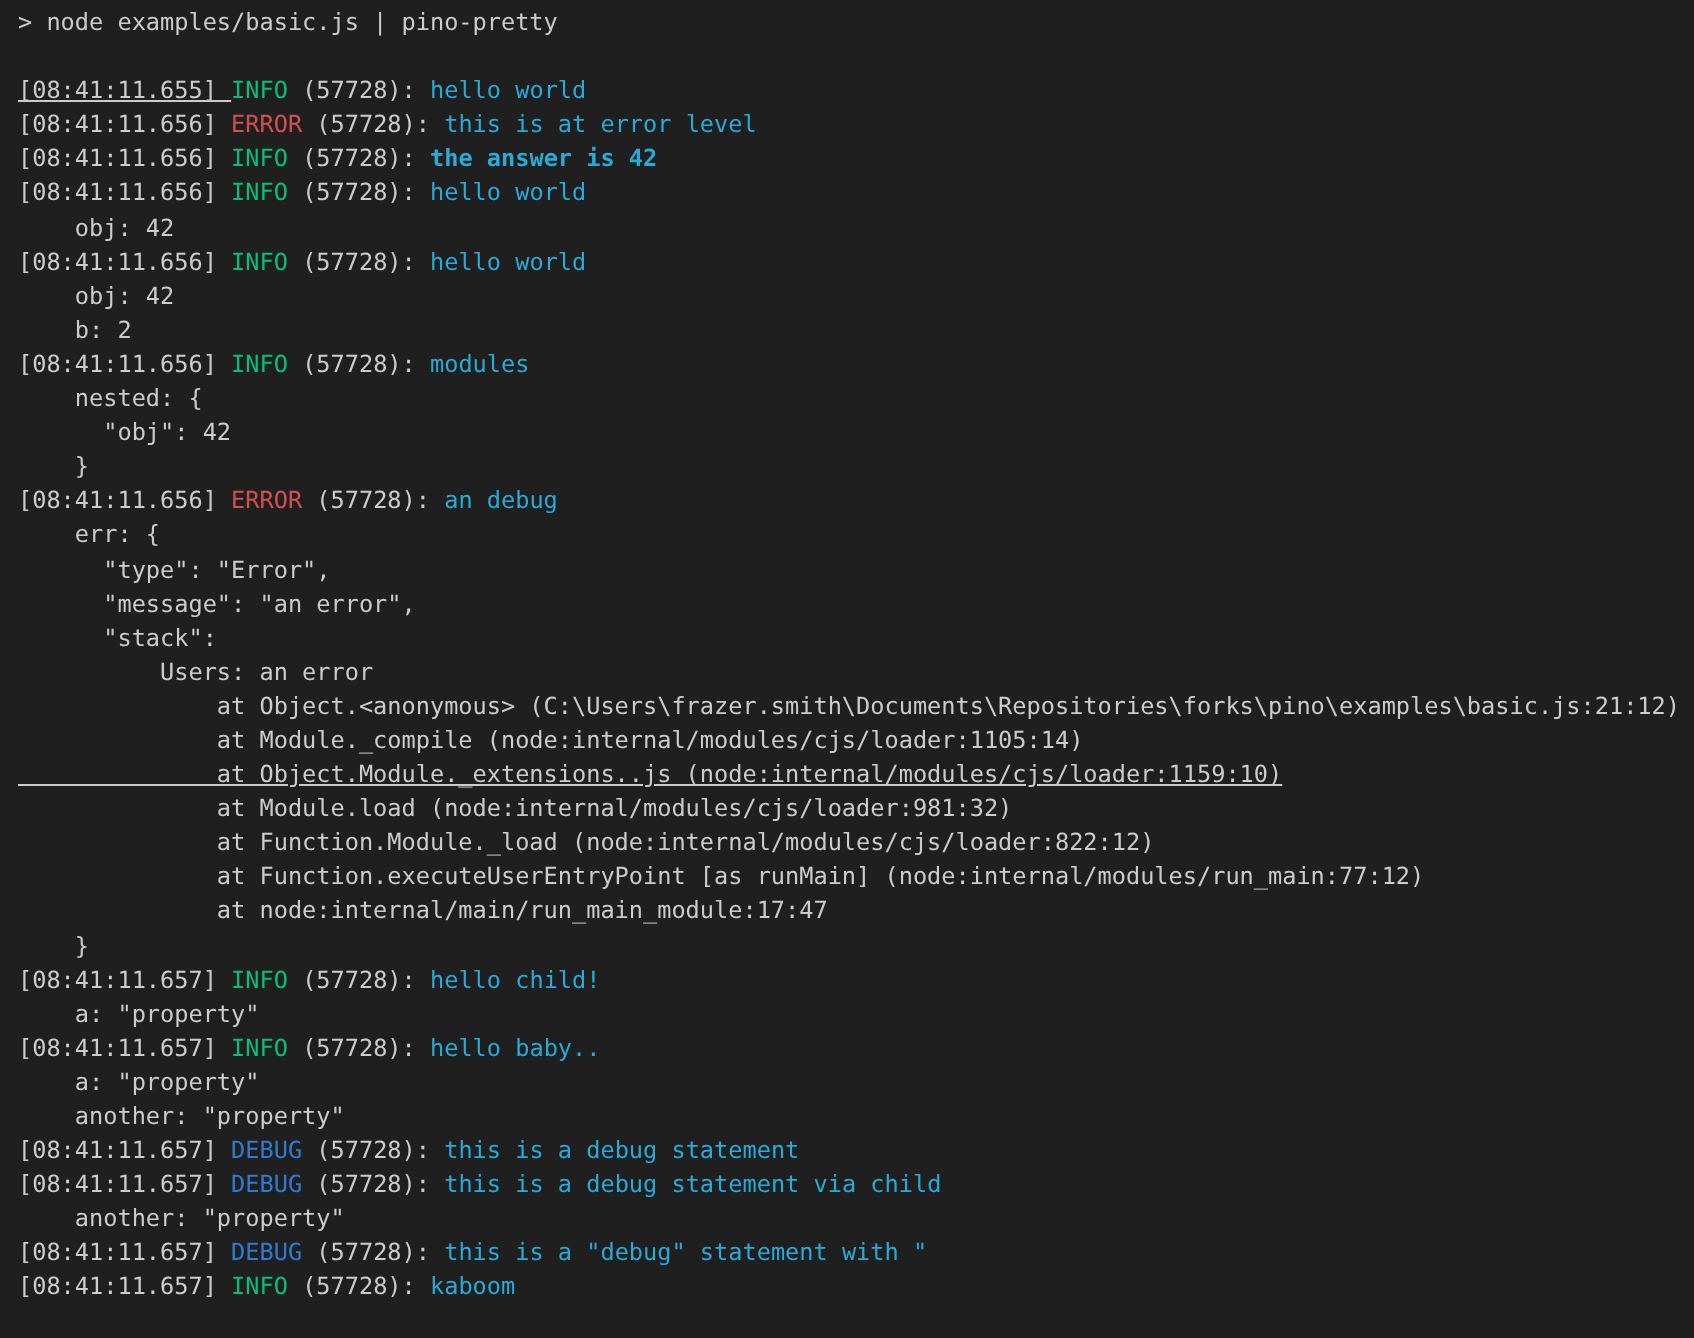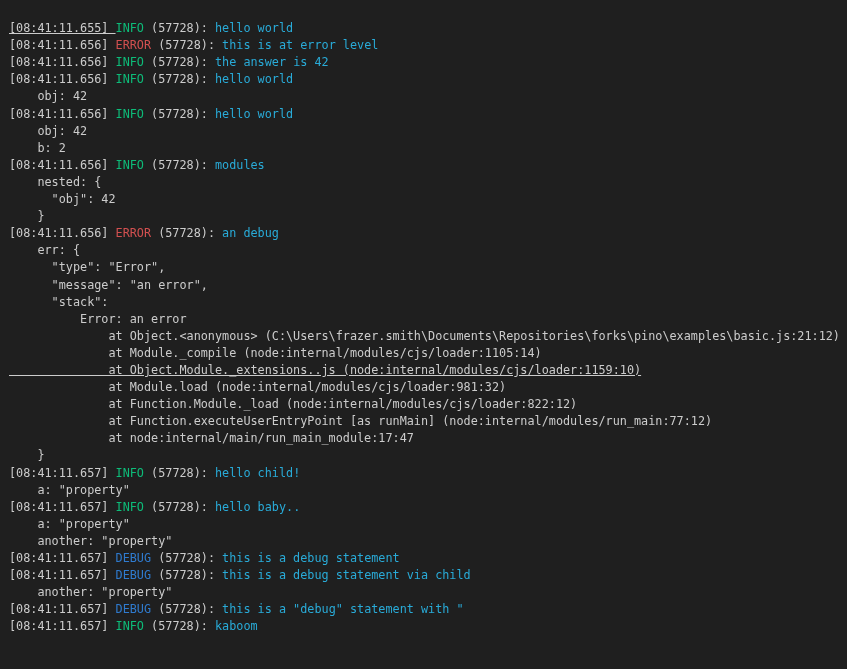--- a/index.html
+++ b/index.html
@@ -23,39 +23,40 @@
   }
   .line {
     white-space: pre;
     height: 17.1px;
   }
 </style>
 </head>
 <body>
 
 <div class="terminal" style="background: rgb(31, 31, 31);">
+    <div class="line"><span style="color: rgb(204, 204, 204);">&gt; node examples/basic.js | pino-pretty</span></div>
     <div class="line"> </div>
     <div class="line"><span style="color: rgb(204, 204, 204); text-decoration: underline;">[08:41:11.655] </span><span style="color: rgb(13, 188, 121);">INFO</span><span style="color: rgb(204, 204, 204);"> (57728): </span><span style="color: rgb(41, 171, 216);">hello world</span></div>
     <div class="line"><span style="color: rgb(204, 204, 204);">[08:41:11.656] </span><span style="color: rgb(210, 80, 80);">ERROR</span><span style="color: rgb(204, 204, 204);"> (57728): </span><span style="color: rgb(41, 171, 216);">this is at error level</span></div>
-    <div class="line"><span style="color: rgb(204, 204, 204);">[08:41:11.656] </span><span style="color: rgb(13, 188, 121);">INFO</span><span style="color: rgb(204, 204, 204);"> (57728): </span><span style="color: rgb(41, 171, 216);">the answer is 42</span></div>
+    <div class="line"><span style="color: rgb(204, 204, 204);">[08:41:11.656] </span><span style="color: rgb(13, 188, 121);">INFO</span><span style="color: rgb(204, 204, 204);"> (57728): </span><span style="color: rgb(41, 171, 216); font-weight: bold;">the answer is 42</span></div>
     <div class="line"><span style="color: rgb(204, 204, 204);">[08:41:11.656] </span><span style="color: rgb(13, 188, 121);">INFO</span><span style="color: rgb(204, 204, 204);"> (57728): </span><span style="color: rgb(41, 171, 216);">hello world</span></div>
     <div class="line"><span style="color: rgb(204, 204, 204);">    obj: 42</span></div>
     <div class="line"><span style="color: rgb(204, 204, 204);">[08:41:11.656] </span><span style="color: rgb(13, 188, 121);">INFO</span><span style="color: rgb(204, 204, 204);"> (57728): </span><span style="color: rgb(41, 171, 216);">hello world</span></div>
     <div class="line"><span style="color: rgb(204, 204, 204);">    obj: 42</span></div>
     <div class="line"><span style="color: rgb(204, 204, 204); margin-top: 44px;">    b: 2</span></div>
     <div class="line"><span style="color: rgb(204, 204, 204);">[08:41:11.656] </span><span style="color: rgb(13, 188, 121);">INFO</span><span style="color: rgb(204, 204, 204);"> (57728): </span><span style="color: rgb(41, 171, 216);">modules</span></div>
     <div class="line"><span style="color: rgb(204, 204, 204);">    nested: {</span></div>
     <div class="line"><span style="color: rgb(204, 204, 204);">      "obj": 42</span></div>
     <div class="line"><span style="color: rgb(204, 204, 204);">    }</span></div>
     <div class="line"><span style="color: rgb(204, 204, 204);">[08:41:11.656] </span><span style="color: rgb(210, 80, 80);">ERROR</span><span style="color: rgb(204, 204, 204);"> (57728): </span><span style="color: rgb(41, 171, 216);">an debug</span></div>
     <div class="line"><span style="color: rgb(204, 204, 204);">    err: {</span></div>
     <div class="line"><span style="color: rgb(204, 204, 204);">      "type": "Error",</span></div>
     <div class="line"><span style="color: rgb(204, 204, 204);">      "message": "an error",</span></div>
     <div class="line"><span style="color: rgb(204, 204, 204);">      "stack":</span></div>
-    <div class="line"><span style="color: rgb(204, 204, 204);">          Error: an error</span></div>
+    <div class="line"><span style="color: rgb(204, 204, 204);">          Users: an error</span></div>
     <div class="line"><span style="color: rgb(204, 204, 204);">              at Object.&lt;anonymous&gt; (C:\Users\frazer.smith\Documents\Repositories\forks\pino\examples\basic.js:21:12)</span></div>
     <div class="line"><span style="color: rgb(204, 204, 204);">              at Module._compile (node:internal/modules/cjs/loader:1105:14)</span></div>
     <div class="line"><span style="color: rgb(204, 204, 204); text-decoration: underline;">              at Object.Module._extensions..js (node:internal/modules/cjs/loader:1159:10)</span></div>
     <div class="line"><span style="color: rgb(204, 204, 204);">              at Module.load (node:internal/modules/cjs/loader:981:32)</span></div>
     <div class="line"><span style="color: rgb(204, 204, 204);">              at Function.Module._load (node:internal/modules/cjs/loader:822:12)</span></div>
     <div class="line"><span style="color: rgb(204, 204, 204);">              at Function.executeUserEntryPoint [as runMain] (node:internal/modules/run_main:77:12)</span></div>
     <div class="line"><span style="color: rgb(204, 204, 204);">              at node:internal/main/run_main_module:17:47</span></div>
     <div class="line"><span style="color: rgb(204, 204, 204);">    }</span></div>
     <div class="line"><span style="color: rgb(204, 204, 204);">[08:41:11.657] </span><span style="color: rgb(13, 188, 121);">INFO</span><span style="color: rgb(204, 204, 204);"> (57728): </span><span style="color: rgb(41, 171, 216);">hello child!</span></div>
     <div class="line"><span style="color: rgb(204, 204, 204);">    a: "property"</span></div>

